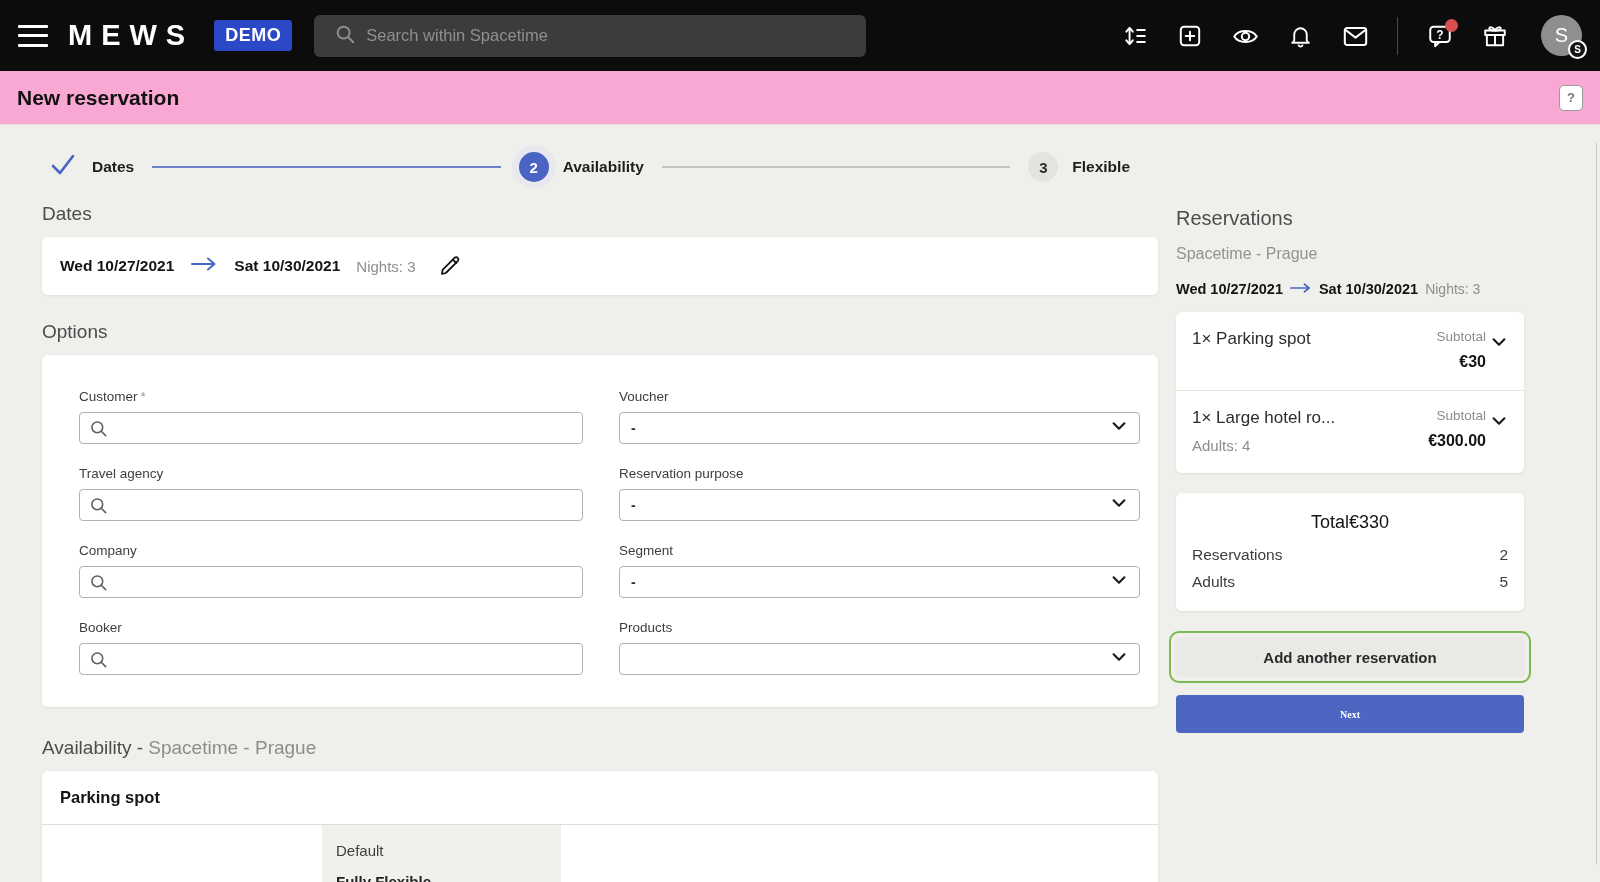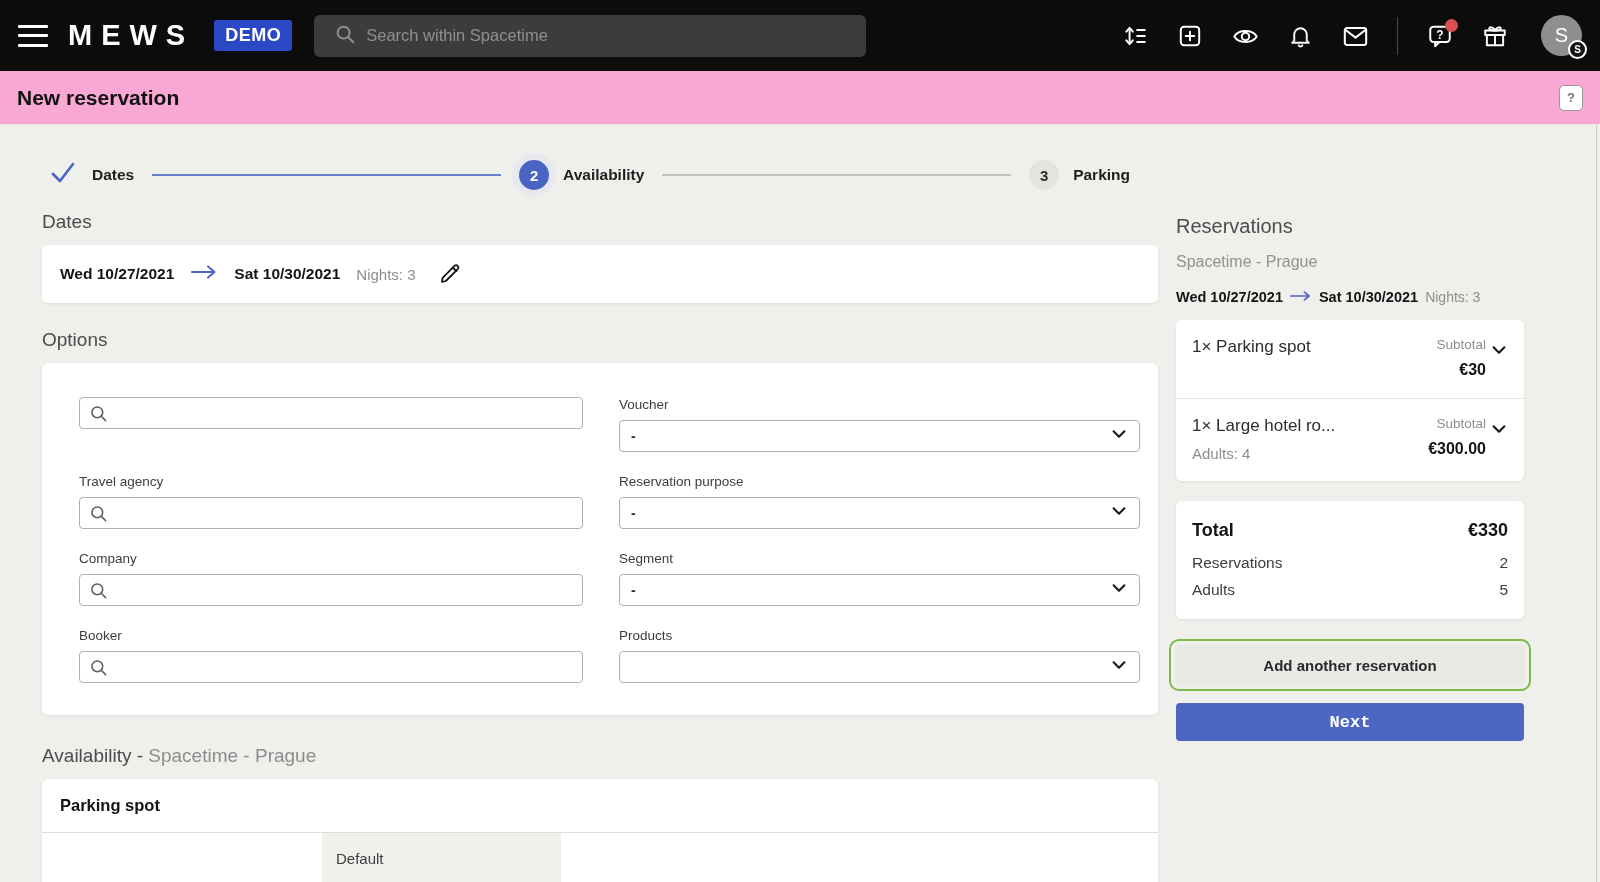--- a/index.html
+++ b/index.html
@@ -22,21 +22,21 @@
   .red-dot { position:absolute; top:-4px; right:-5px; width:13px; height:13px; border-radius:50%; }
   .avatar { width:41px; height:41px; border-radius:50%; background:#8f8f8f; color:#fff; font-size:20px; display:grid; place-items:center; position:relative; cursor:pointer; margin-left:4px; }
   .avatar-badge { position:absolute; right:-5px; bottom:-3px; width:19px; height:19px; border-radius:50%; background:#141414; border:2px solid #fff; color:#fff; font-size:10px; font-weight:700; display:grid; place-items:center; }
 
   
   .titlebar { height:54px; background:#f9a8d4; display:flex; align-items:center; padding:0 17px; border-bottom:1px solid #e6e6e3; }
   .page-title { font-size:21px; font-weight:700; color:#111; }
   .help-btn { margin-left:auto; width:24px; height:26px; border:1.5px solid #9a9a9a; border-radius:5px; color:#777; font-size:13px; font-weight:700; display:grid; place-items:center; cursor:pointer; background:#fff; }
 
   
-  .content { height:757px; padding:12px 16px; overflow:hidden; position:relative; }
+  .content { height:757px; padding:4px 16px; overflow:hidden; position:relative;border-radius:32px; }
   .edge-line { position:absolute; right:3px; top:0; bottom:0; width:1px; background:#c9c9c6; }
   .layout { display:flex; gap:18px; }
   .main-col { width:1116px; margin-left:26px; flex:none; }
   .side-col { width:348px; flex:none; padding-top:78px; }
 
   
   .stepper { display:flex; align-items:center; padding:22px 10px 18px 6px; height:72px; }
   .step-label { font-size:15.5px; font-weight:700; color:#1e1e1e; margin:0 18px 0 14px; white-space:nowrap; }
   .step-line { flex:1; height:2px; }
   .step-line.blue { background:#6b80cd; }
@@ -88,26 +88,26 @@
   .res-item { padding:17px 16px 19px; display:grid; grid-template-columns:1fr auto 22px; }
   .res-item + .res-item { border-top:1px solid #e5e5e2; }
   .res-title { font-size:17px; color:#2d2d2d; }
   .res-sub { font-size:15px; color:#8d8d8d; margin-top:9px; }
   .res-right { text-align:right; }
   .res-subtotal-label { font-size:13.5px; color:#8d8d8d; }
   .res-subtotal { font-size:16px; font-weight:700; color:#141414; margin-top:9px; }
   .res-chev { padding-top:4px; display:flex; justify-content:flex-end; cursor:pointer; }
 
   .totals-card { padding:19px 16px 20px; }
-  .total-row { display:flex; justify-content:space-between; font-size:18px; font-weight:700; color:#141414; margin-bottom:13px; }
+  .total-row { display:flex; justify-content:center; font-size:18px; font-weight:400; color:#141414; margin-bottom:13px; }
   .tline { display:flex; justify-content:space-between; font-size:15.5px; color:#3d3d3d; margin-top:9px; }
 
   .add-ring { border:2px solid #7cb94e; border-radius:10px; padding:4px; margin:20px -7px 12px; }
   .add-btn { width:100%; height:40px; background:#e9e9e6; border:none; border-radius:4px; font-size:15px; font-weight:700; color:#2b2b2b; font-family:inherit; cursor:pointer; }
-  .next-btn { width:100%; height:38px; border:none; border-radius:4px; color:#fff; font-size:17px; font-weight:700; font-family:Liberation Mono, monospace; cursor:pointer; }
+  .next-btn { width:100%; height:38px; border:none; border-radius:4px; color:#fff; font-size:10px; font-weight:700; font-family:Liberation Serif, serif; cursor:pointer; }
 </style>
 </head>
 <body>
 
 <header class="topbar">
   <div class="hamburger">
       <span></span>
       <span></span>
       <span></span>
     </div>
@@ -199,21 +199,21 @@
           <svg width="30" height="26" viewBox="0 0 30 26">
               <polyline points="5,14 12,21 25,4"></polyline>
             </svg>
         </span>
         <span class="step-label">Dates</span>
         <span class="step-line blue"></span>
         <span class="step-circle active" style="background:#4a64c4;">2</span>
         <span class="step-label">Availability</span>
         <span class="step-line gray"></span>
         <span class="step-circle upcoming">3</span>
-        <span class="step-label">Parking</span>
+        <span class="step-label">Flexible</span>
       </div>
 
       <h2 class="section-heading">Dates</h2>
       <div class="card dates-card">
         <span class="date-strong">Wed 10/27/2021</span>
         <span class="arrow-icon">
           <svg width="28" height="14" viewBox="0 0 28 14">
               <line x1="2" y1="7" x2="24" y2="7"></line>
               <polyline points="18,1.5 24.5,7 18,12.5"></polyline>
             </svg>
@@ -225,20 +225,21 @@
               <path d="M4 20 L7.8 19 L20 6.8 a2.3 2.3 0 0 0 -3.2 -3.2 L4.6 15.8 L4 20 Z"></path>
               <line x1="14.8" y1="5.6" x2="18.2" y2="9"></line>
             </svg>
         </button>
       </div>
 
       <h2 class="section-heading">Options</h2>
       <div class="card options-card">
 
         <div class="field">
+          <label><span>Customer</span><span class="req">*</span></label>
           <div class="search-field">
             <svg width="19" height="19" viewBox="0 0 24 24">
                 <circle cx="10.5" cy="10.5" r="6.8"></circle>
                 <line x1="15.8" y1="15.8" x2="21" y2="21"></line>
               </svg>
             <input value="" style="">
           </div>
         </div>
         <div class="field">
           <label>Voucher</label>

